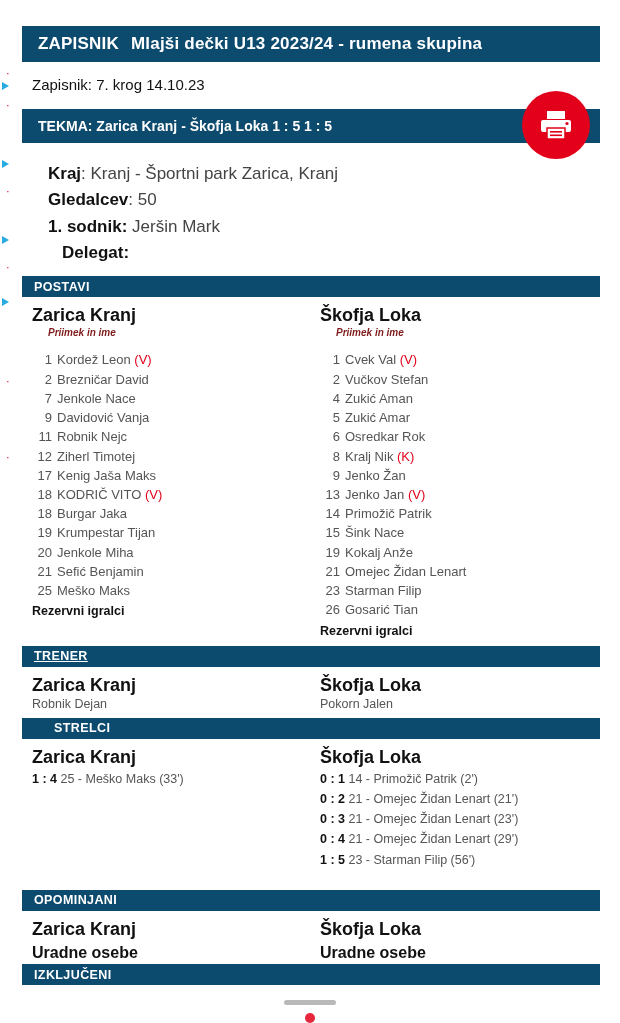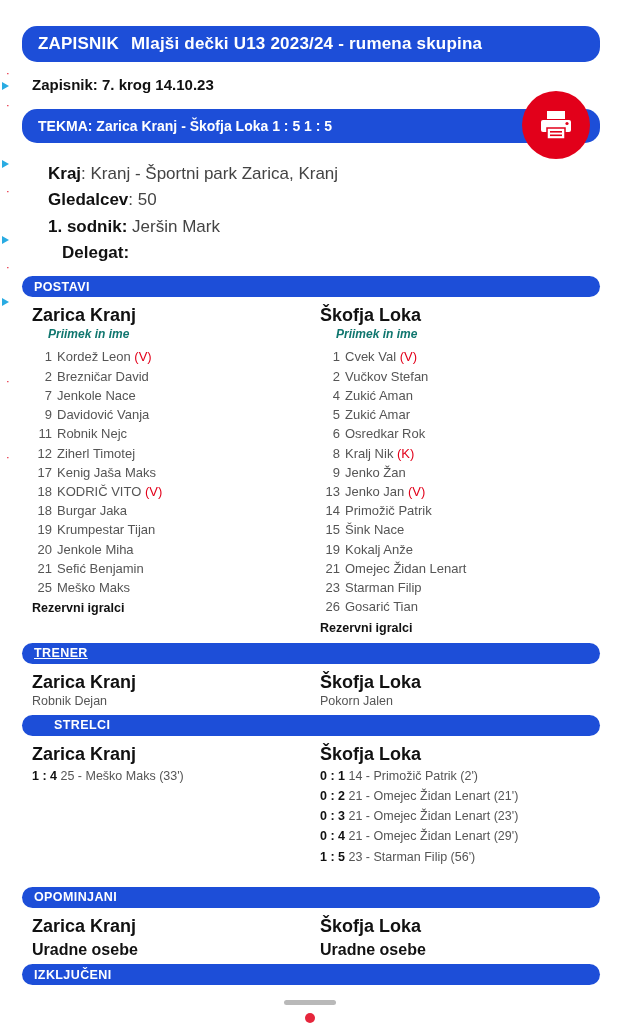--- a/index.html
+++ b/index.html
@@ -38,41 +38,40 @@
     border-bottom: 4px solid transparent;
   }
 
   .content {
     position: absolute;
     left: 22px; top: 0;
     width: 598px;
   }
 
   .redbar {
-    background: #1d4ed8;
+    background: #0c4a6e;
     color: #ffffff;
     font-weight: bold;
     display: flex;
     align-items: center;
-    border-radius: 15px;
   }
 
   .title-bar {
     margin: 26px 20px 0 0;
     height: 36px;
     font-size: 17px;
     padding-left: 16px;
     letter-spacing: 0.2px;
   }
   .title-bar .t1 { margin-right: 12px; }
 
   .zapisnik-line {
     margin: 14px 0 0 10px;
     font-size: 15px;
-    font-weight: bold;
+    font-weight: normal;
     color: #111;
   }
 
   .match-bar-wrap {
     position: relative;
     margin-top: 16px;
     margin-right: 20px;
   }
   .match-bar {
     height: 34px;
@@ -116,26 +115,26 @@
   }
   .col { width: 288px; }
 
   .team-name {
     font-size: 18px;
     font-weight: bold;
     color: #111;
     margin-bottom: 1px;
   }
   .sub-head {
-    font-size: 12px;
+    font-size: 10px;
     font-weight: bold;
     font-style: italic;
-    color: #0f766e;
+    color: #7f1d1d;
     padding-left: 16px;
-    margin-bottom: 6px;
+    margin-bottom: 12px;
   }
   .player {
     font-size: 13px;
     color: #555;
     line-height: 1.48;
     white-space: nowrap;
   }
   .player .num {
     display: inline-block;
     width: 20px;

